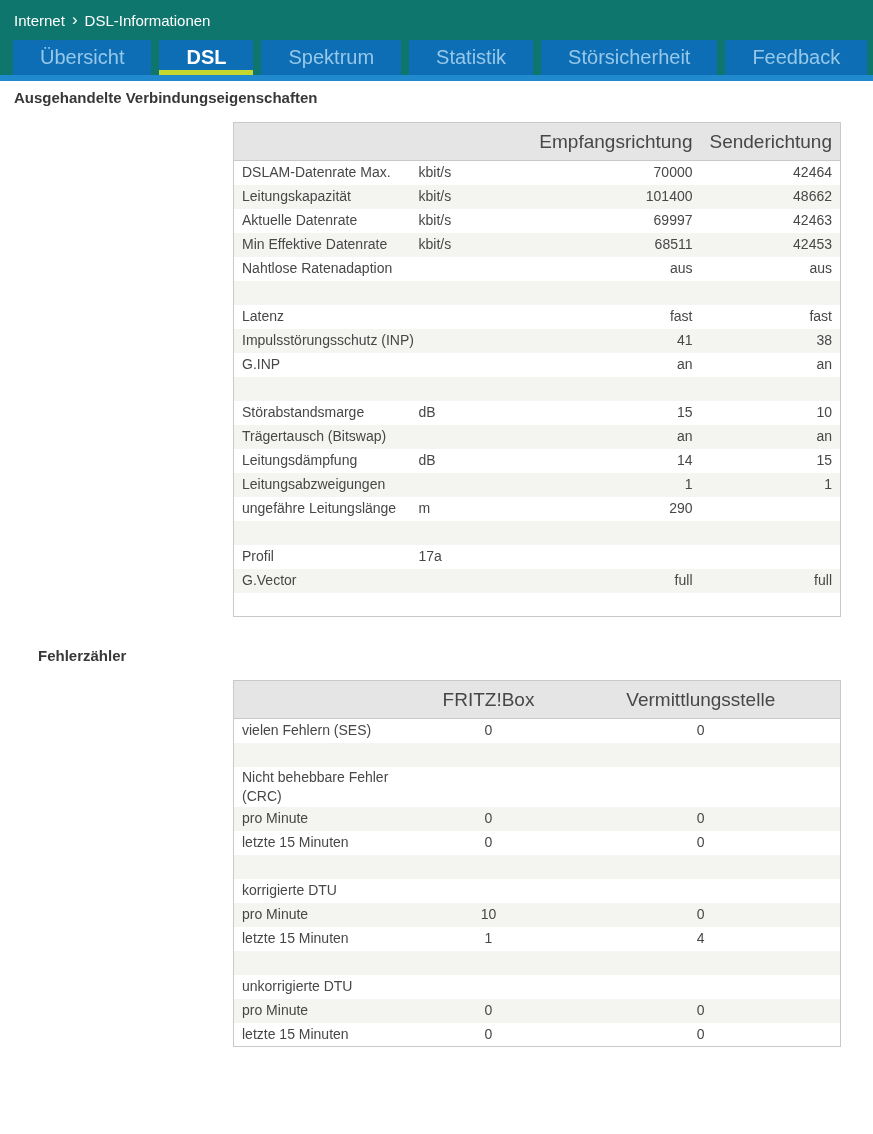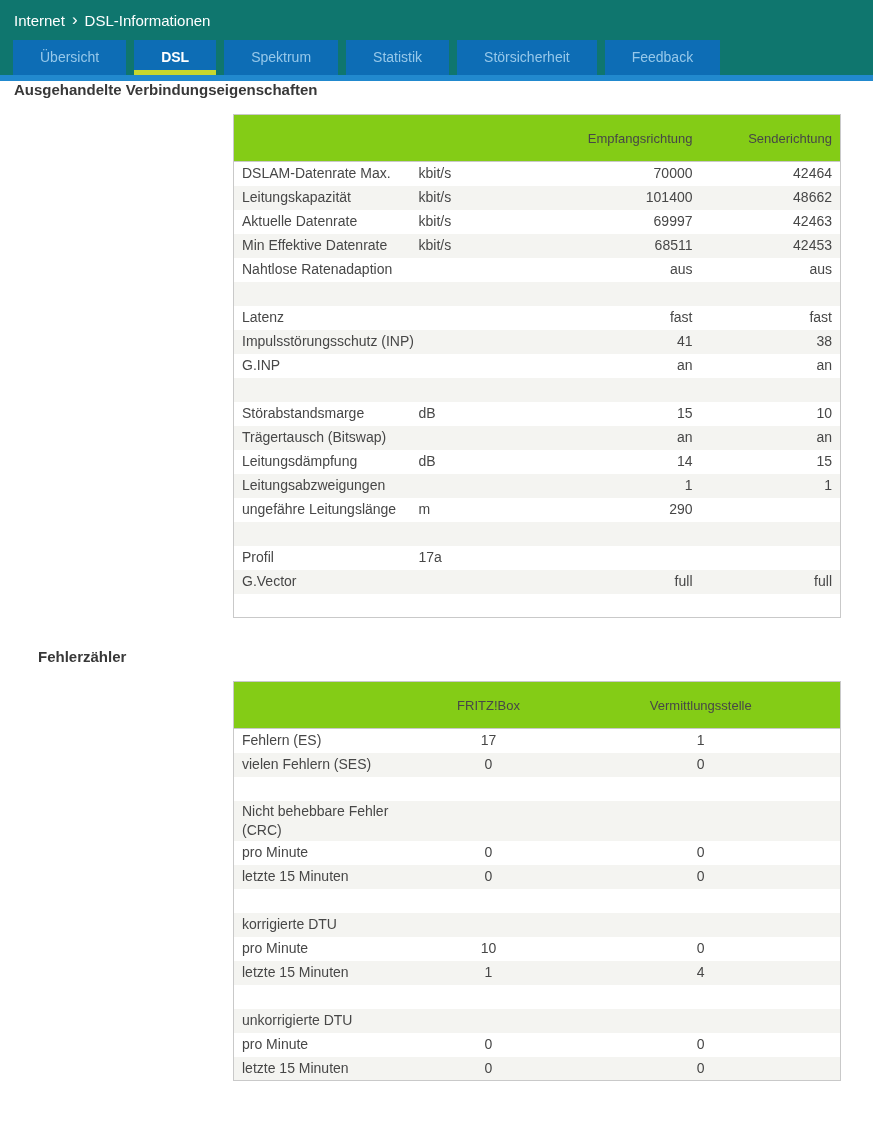--- a/index.html
+++ b/index.html
@@ -12,38 +12,38 @@
   
   .page-header { background:#0f766e; }
   .breadcrumb {
     height:40px; display:flex; align-items:center;
     padding-left:14px; color:#ffffff; font-size:15px;
   }
   .breadcrumb .sep { margin:0 7px; font-size:17px; line-height:1; position:relative; top:-1px; }
   .tabs { display:flex; gap:8px; padding-left:13px; height:35px; }
   .tab {
     background:#0d6db5; color:#96c8ea; border:none;
-    font-family:inherit; font-size:14px; padding:0 27px;
+    font-family:inherit; font-size:20px; padding:0 27px;
     cursor:pointer; line-height:35px; white-space:nowrap;
   }
   .tab.active { color:#ffffff; font-weight:bold; box-shadow:inset 0 -5px 0 #c6d72f; }
   .header-strip { height:6px; background:#2189ce; }
   
   .content { padding:0 14px; }
-  .section-title { font-size:15px; font-weight:bold; color:#383838; padding-top:0; }
+  .section-title { font-size:15px; font-weight:bold; color:#383838; padding-top:8px; }
   .section-title.second { padding-top:30px;margin-left:24px; }
   table.data-table {
     margin-left:219px; margin-top:16px; width:607px;
     border-collapse:collapse; table-layout:fixed;
     font-size:14px; color:#474747;
     border:1px solid #c9c9c9;
   }
   table.data-table th {
-    height:47px; background:#84cc16; border-bottom:1px solid #c9c9c9;
-    font-weight:normal; font-size:13px; padding:0 8px;
+    height:38px; background:#e5e5e5; border-bottom:1px solid #c9c9c9;
+    font-weight:normal; font-size:19px; padding:0 8px;
   }
   table.data-table td {
     height:24px; padding:1px 8px; vertical-align:middle; line-height:19px;
   }
   table.data-table tbody tr:nth-child(even) { background:#f4f4f1; }
   
   table.t1 td:nth-child(1) { white-space:nowrap; overflow:visible; }
   table.t1 th:nth-child(3), table.t1 th:nth-child(4),
   table.t1 td:nth-child(3), table.t1 td:nth-child(4) { text-align:right; }
   
@@ -217,25 +217,20 @@
     </colgroup>
     <thead>
       <tr>
         <th></th>
         <th>FRITZ!Box</th>
         <th>Vermittlungsstelle</th>
       </tr>
     </thead>
     <tbody>
         <tr>
-          <td>Fehlern (ES)</td>
-          <td>17</td>
-          <td>1</td>
-        </tr>
-        <tr>
           <td>vielen Fehlern (SES)</td>
           <td>0</td>
           <td>0</td>
         </tr>
         <tr>
           <td></td>
           <td></td>
           <td></td>
         </tr>
         <tr>

